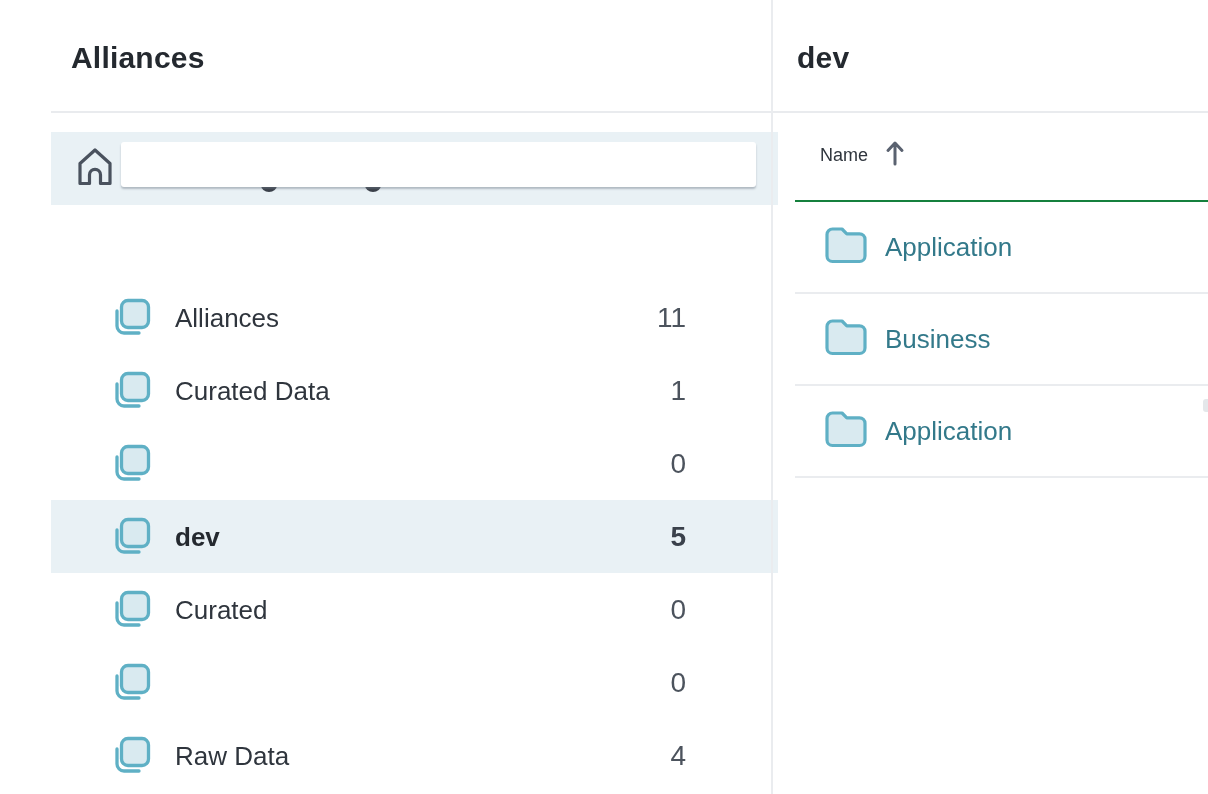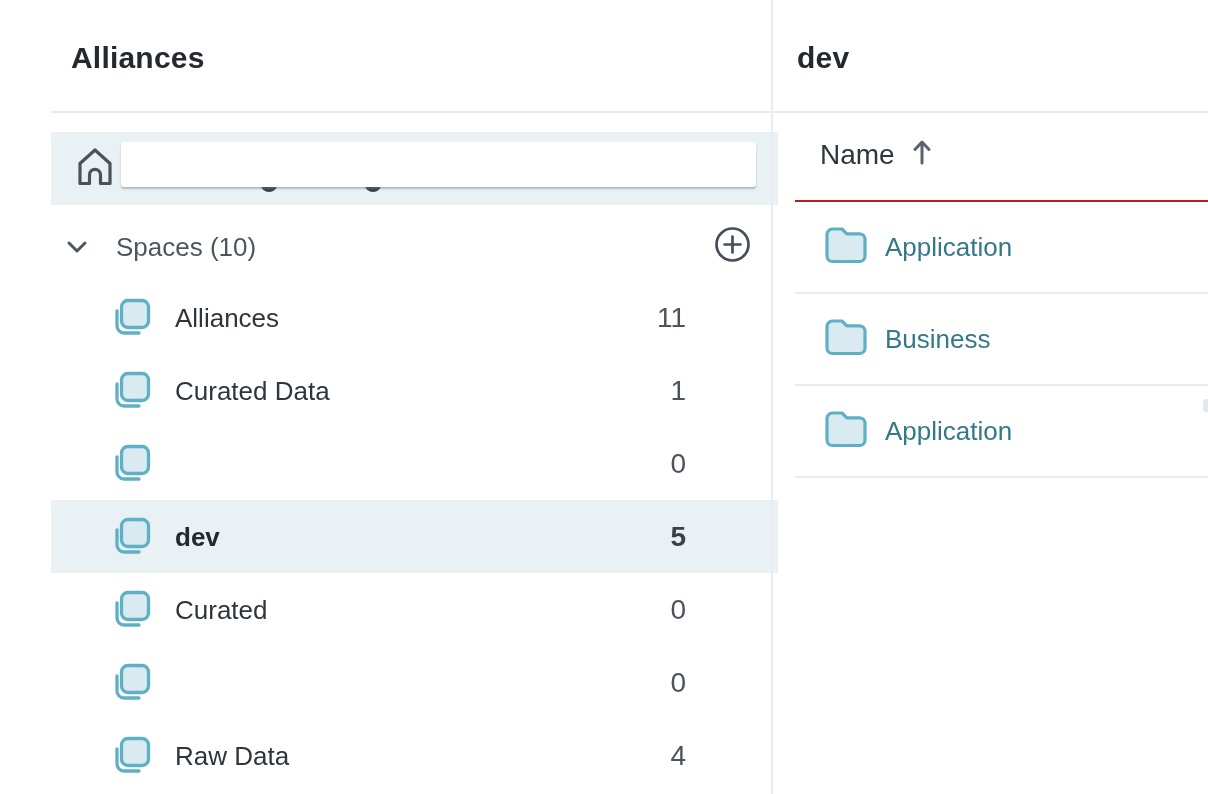--- a/index.html
+++ b/index.html
@@ -46,22 +46,22 @@
 
   
   .vdiv { position:absolute; left:771px; top:0; width:2px; height:794px; background:#EAECEF; }
 
   
   .main { position:absolute; left:773px; top:0; width:435px; height:794px; }
   .main-title { position:absolute; left:24px; top:41px; }
   .main-divider { position:absolute; left:0; top:111px; width:435px; height:2px; background:#E9EBEE; }
   .table-header { position:absolute; left:47px; top:131px; height:48px;
     display:flex; align-items:center; gap:17px;
-    font-size:28px; font-weight:500; color:#2F353D; cursor:pointer; }
-  .rows { position:absolute; left:22px; top:200px; width:413px; border-top:2px solid #b91c1c; }
+    font-size:18px; font-weight:500; color:#2F353D; cursor:pointer; }
+  .rows { position:absolute; left:22px; top:200px; width:413px; border-top:2px solid #15803d; }
   .trow { position:relative; box-sizing:border-box; height:92px; border-bottom:2px solid #EAECEF; }
   .folder-ic { position:absolute; left:28px; top:50%; transform:translateY(-50%); }
   .trow-label { position:absolute; left:90px; top:50%; transform:translateY(-50%);
     font-size:26px; color:#33798A; text-decoration:none; white-space:nowrap; cursor:pointer; }
   .sliver { position:absolute; left:430px; top:399px; width:5px; height:13px;
     background:#E4E7EA; border-radius:3px 0 0 3px; }
 </style>
 </head>
 <body>
 
@@ -73,36 +73,20 @@
     <span class="home-icon">
       <svg width="44" height="44" viewBox="0 0 44 44" fill="none">
         <path d="M16.5 38.5 L7 38.5 L7 18.5 L22 5 L37 18.5 L37 38.5 L27.5 38.5 L27.5 29.8 A5.5 5.5 0 0 0 16.5 29.8 Z" stroke="#4A525E" stroke-width="3.2" stroke-linejoin="round" stroke-linecap="round"></path>
       </svg>
     </span>
     <span class="mark mark-1"></span>
     <span class="mark mark-2"></span>
     <div class="redaction"></div>
   </div>
 
-  <div class="section-row">
-    <span class="chevron">
-      <svg width="22" height="14" viewBox="0 0 22 14" fill="none">
-        <path d="M3 3 L11 11 L19 3" stroke="#4D5661" stroke-width="3" stroke-linecap="round" stroke-linejoin="round"></path>
-      </svg>
-    </span>
-    <span class="section-label">Spaces (10)</span>
-    <button class="add-btn">
-      <span>
-        <svg width="39" height="39" viewBox="0 0 39 39" fill="none">
-          <circle cx="19.5" cy="19.5" r="16" stroke="#454E59" stroke-width="2.7"></circle>
-          <path d="M19.5 11.5 V27.5 M11.5 19.5 H27.5" stroke="#454E59" stroke-width="2.7" stroke-linecap="round"></path>
-        </svg>
-      </span>
-    </button>
-  </div>
 
   <div class="items">
 
       <div class="item">
         <span class="sp-icon">
           <svg width="46" height="46" viewBox="0 0 46 46" fill="none">
             <path d="M9 16 V31 A7 7 0 0 0 16 38 H31" stroke="#5FB0C5" stroke-width="3.3" stroke-linecap="round"></path>
             <rect x="13.5" y="5.5" width="27" height="27" rx="6.5" fill="#D9EAF0" stroke="#5FB0C5" stroke-width="3.3"></rect>
           </svg>
         </span>

